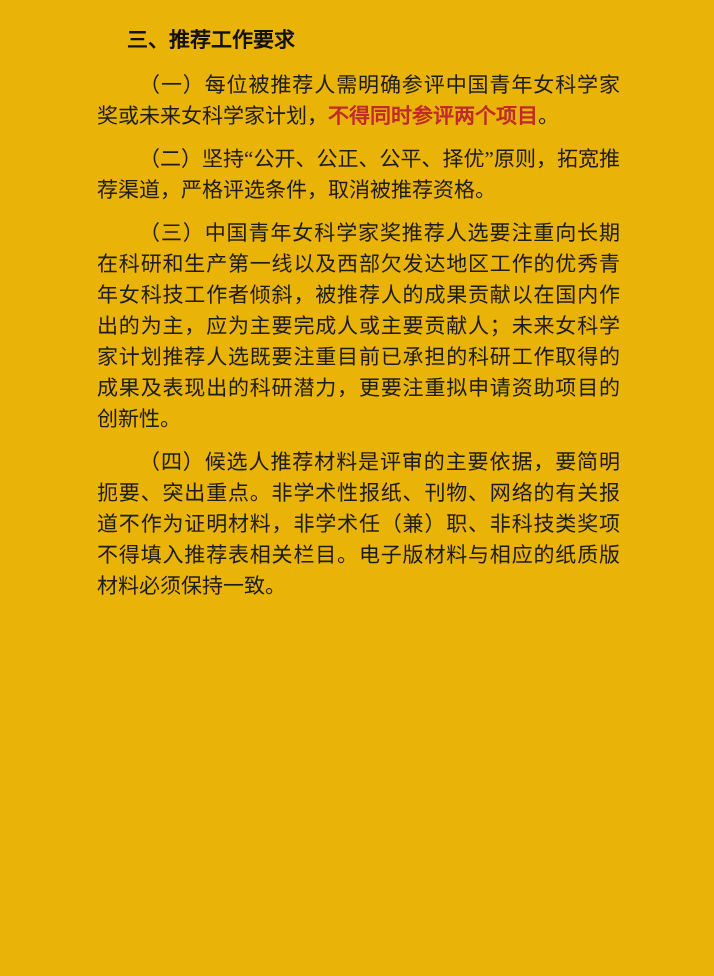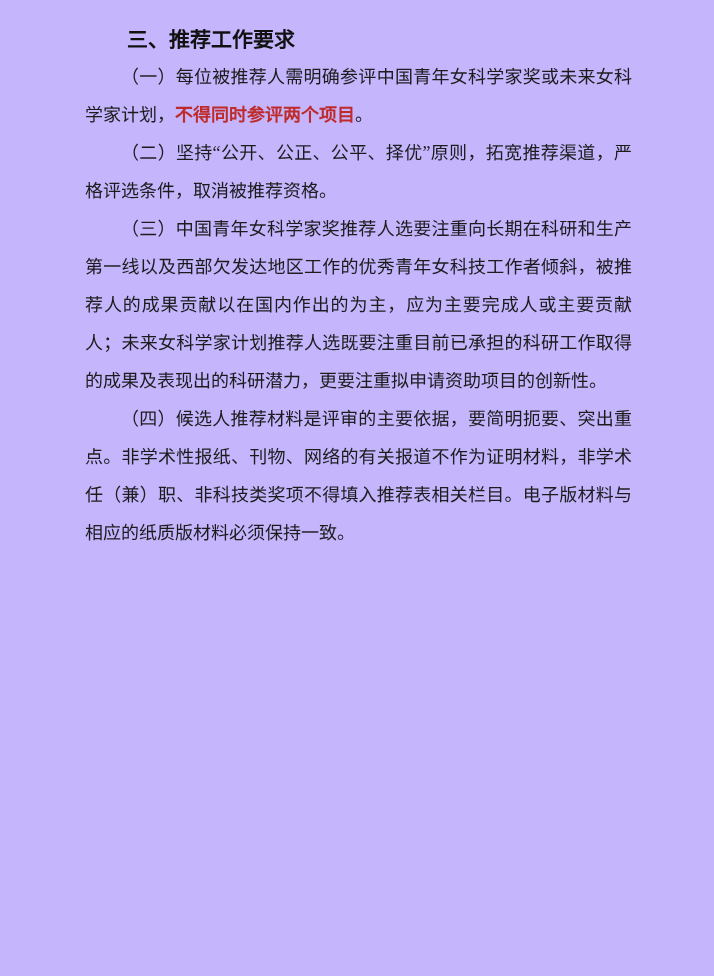--- a/index.html
+++ b/index.html
@@ -12,43 +12,43 @@
     height: 976px;
     overflow: hidden;
     position: relative;
   }
   .page {
     position: absolute;
     top: 0;
     left: 0;
     width: 714px;
     height: 976px;
-    background: #c4b5fd;
+    background: #eab308;
     box-sizing: border-box;
     padding: 22px 82px 0 85px;
     color: #1c1c1c;
   }
   .doc-heading {
     font-family: "Liberation Sans", "DejaVu Sans", sans-serif;
     font-size: 21px;
     font-weight: bold;
     color: #111111;
     line-height: 35.5px;
     text-indent: 42px;
     margin: 0;
     padding: 0;
   }
   .doc-paragraph {
     font-family: "Liberation Serif", "DejaVu Serif", serif;
-    font-size: 18px;
+    font-size: 21px;
     color: #1c1c1c;
-    line-height: 38px;
+    line-height: 31px;
     text-indent: 2em;
     text-align: justify;
-    margin: 0;
+    margin: 12px;
     padding: 0;
   }
   .doc-paragraph .highlight {
     color: #bf2b2b;
     font-weight: bold;
   }
 </style>
 </head>
 <body>
 

